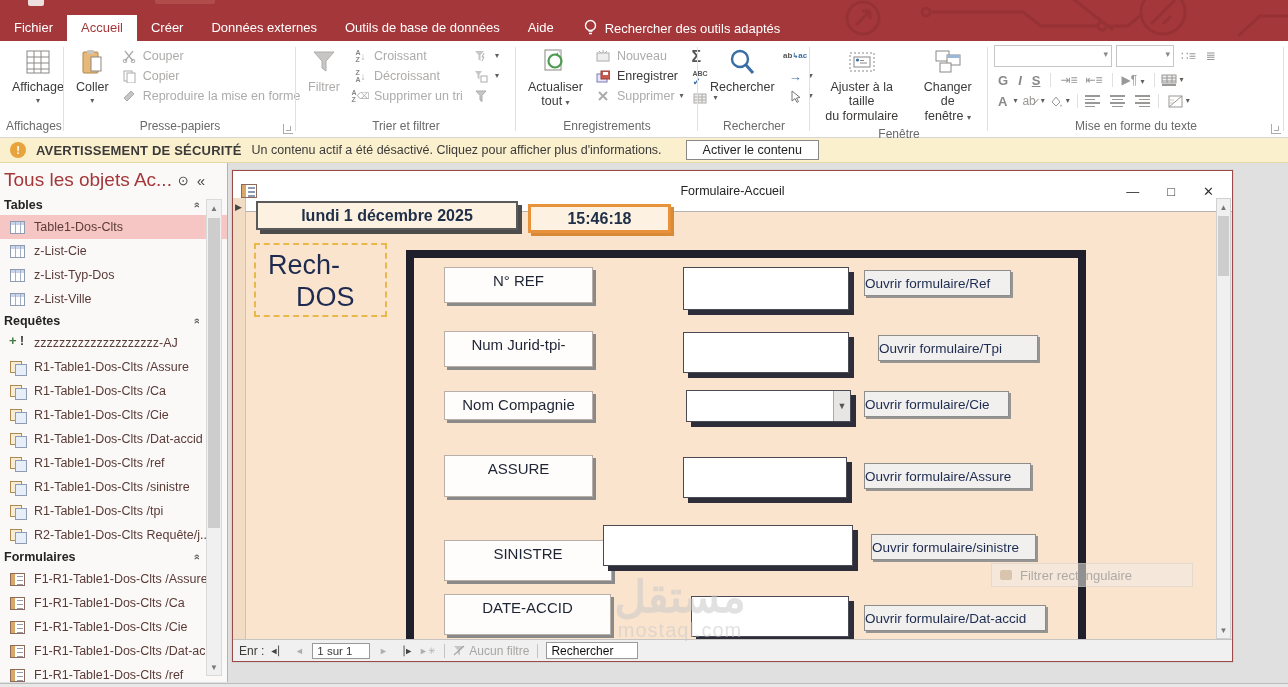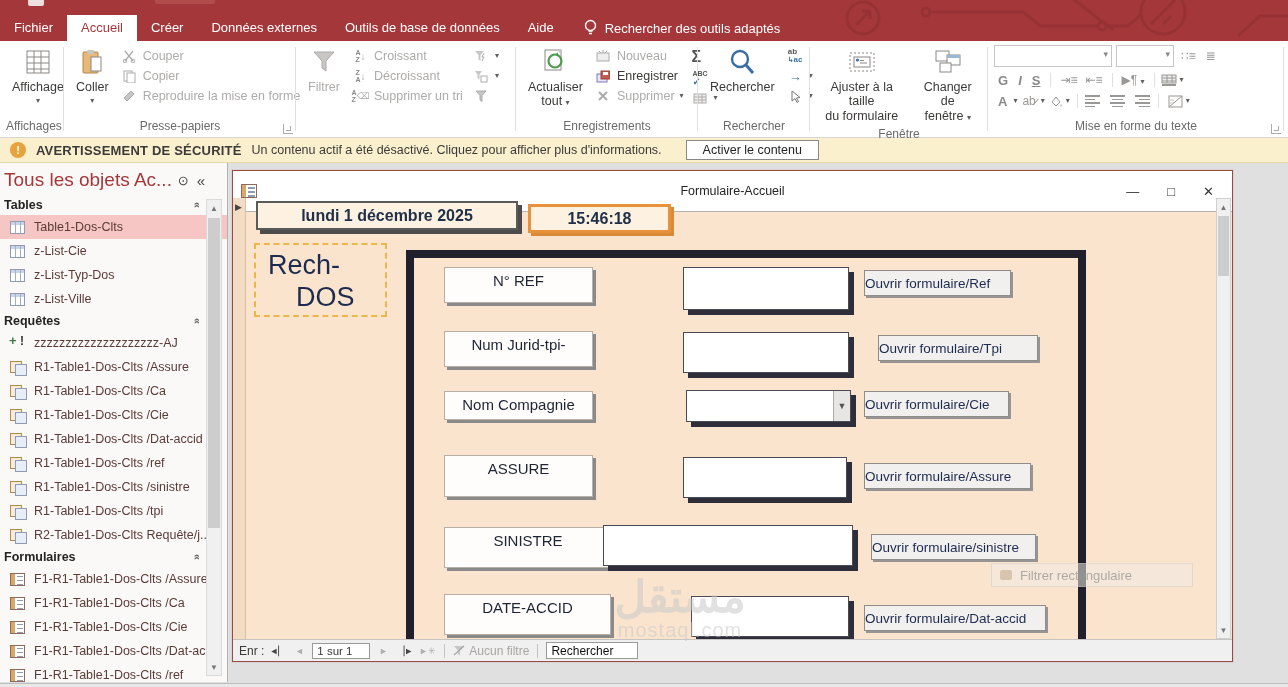--- a/index.html
+++ b/index.html
@@ -264,20 +264,21 @@
           </div>
         <div class="smallitem disabled">
             <span class="ic">
               <svg width="14" height="13" viewBox="0 0 14 13">
                 <path d="M2 1 h10 l-4 4.5 v6 l-2 -1.5 v-4.5 z" fill="#c8c6c4" stroke="#aeacaa"></path>
               </svg>
             </span>
           </div>
       </div>
     </div>
+    <div class="rg-label">Trier et filtrer</div>
   </div>
 
   <div class="rgroup" style="width:182px">
     <div class="rg-body">
       <div class="bigbtn">
         <svg class="bigic" viewBox="0 0 30 30">
             <rect x="5" y="3" width="16" height="20" fill="#fff" stroke="#8a8886"></rect>
             <path d="M21 3 l-4 0 4 4 z" fill="#c8c6c4"></path>
             <circle cx="15" cy="14" r="6.5" fill="none" stroke="#4e9a51" stroke-width="2.2"></circle>
             <path d="M15 7.5 l3 -2 v4 z" fill="#4e9a51"></path>
@@ -345,21 +346,21 @@
       <div class="bigbtn">
         <svg class="bigic" viewBox="0 0 30 30">
             <circle cx="13" cy="12" r="8" fill="none" stroke="#3a6ea5" stroke-width="2.4"></circle>
             <path d="M19 18 L26 26" stroke="#3a6ea5" stroke-width="3"></path>
           </svg>
         <span>Rechercher</span>
       </div>
       <div class="smallcol">
         <div class="smallitem">
             <span class="ic">
-              <span style="font-size:8px;font-weight:bold;color:#555;display:inline-flex;flex-direction:column;line-height:1">
+              <span style="font-size:8px;font-weight:bold;color:#555;display:inline-flex;flex-direction:row;line-height:1">
                 <span>ab</span>
                 <span style="color:#3a6ea5"><span style="font-size:7px">↳</span><span>ac</span></span>
               </span>
             </span>
           </div>
         <div class="smallitem">
             <span class="ic" style="color:#3a6ea5;font-size:13px">→</span>
             <span class="caret">▾</span>
           </div>
         <div class="smallitem">
@@ -638,21 +639,21 @@
         </div>
 
       <div class="flabel" style="left:211px;top:257px;width:149px;height:42px">
           <span>ASSURE</span>
         </div>
       <div class="finput" style="left:450px;top:259px;width:164px;height:41px"><input style=""></div>
       <div class="fbtn" style="left:631px;top:265px;width:167px;height:26px">
           <span>Ouvrir formulaire/Assure</span>
         </div>
 
-      <div class="flabel" style="left:211px;top:329px;width:168px;height:41px">
+      <div class="flabel" style="left:211px;top:342px;width:168px;height:41px">
           <span>SINISTRE</span>
         </div>
       <div class="finput" style="left:370px;top:327px;width:250px;height:41px"><input style=""></div>
       <div class="fbtn" style="left:638px;top:336px;width:165px;height:26px">
           <span>Ouvrir formulaire/sinistre</span>
         </div>
 
       <div class="flabel" style="left:211px;top:396px;width:167px;height:41px">
           <span>DATE-ACCID</span>
         </div>

